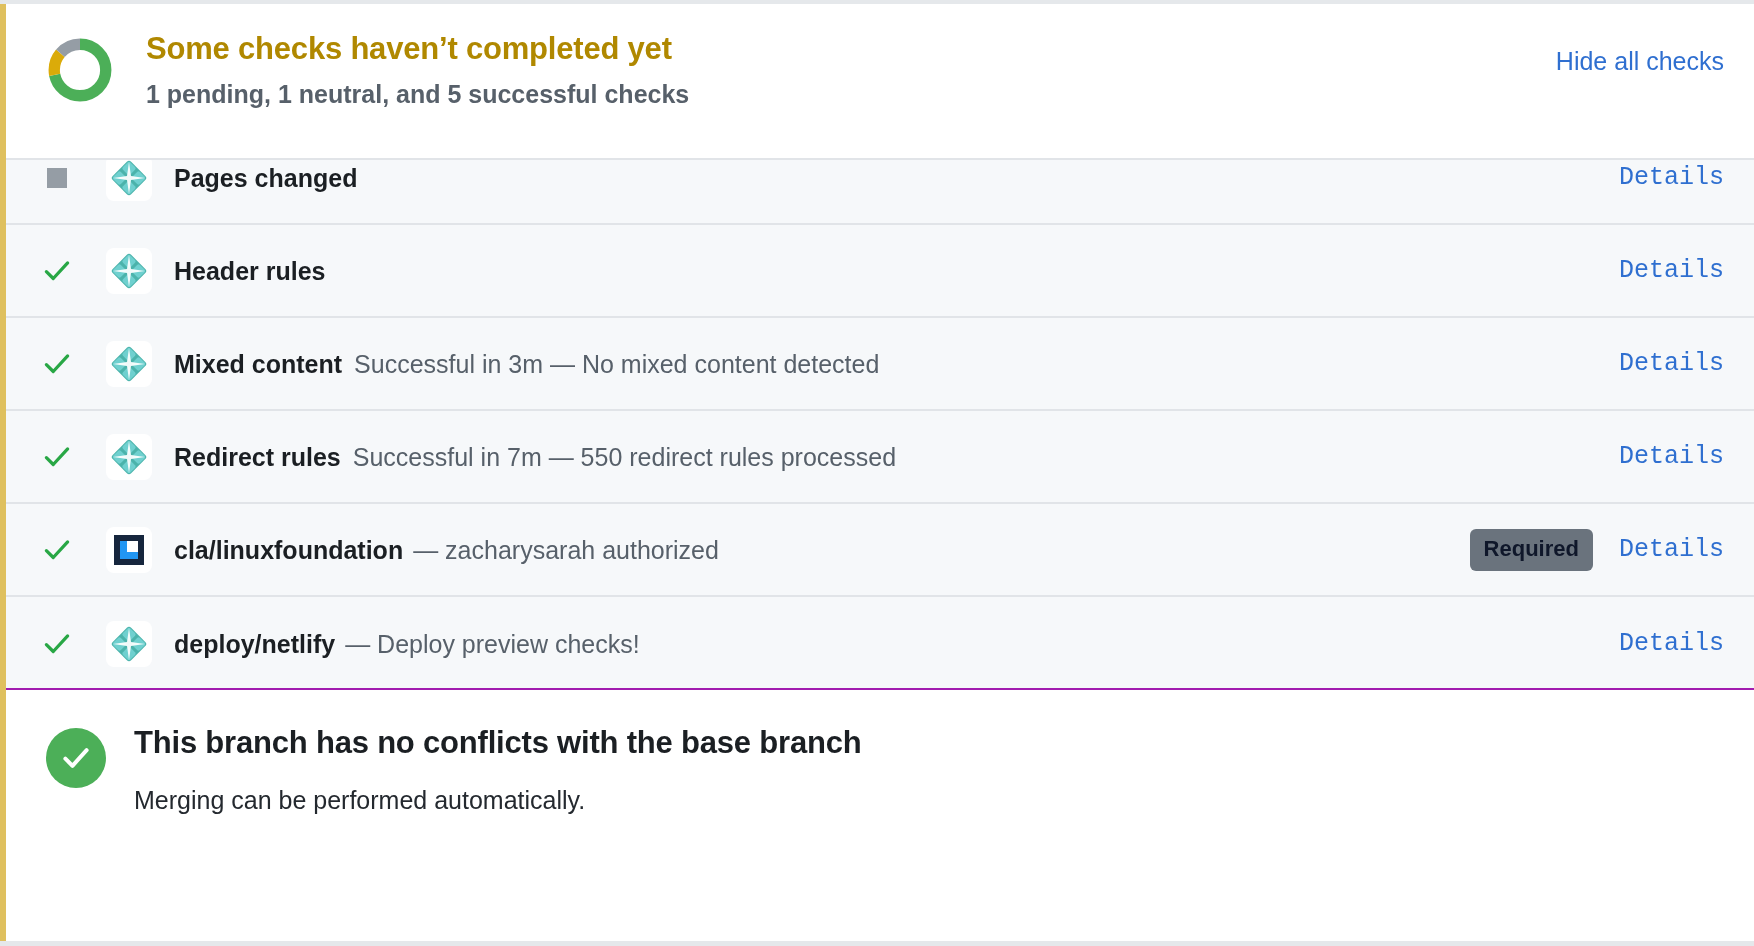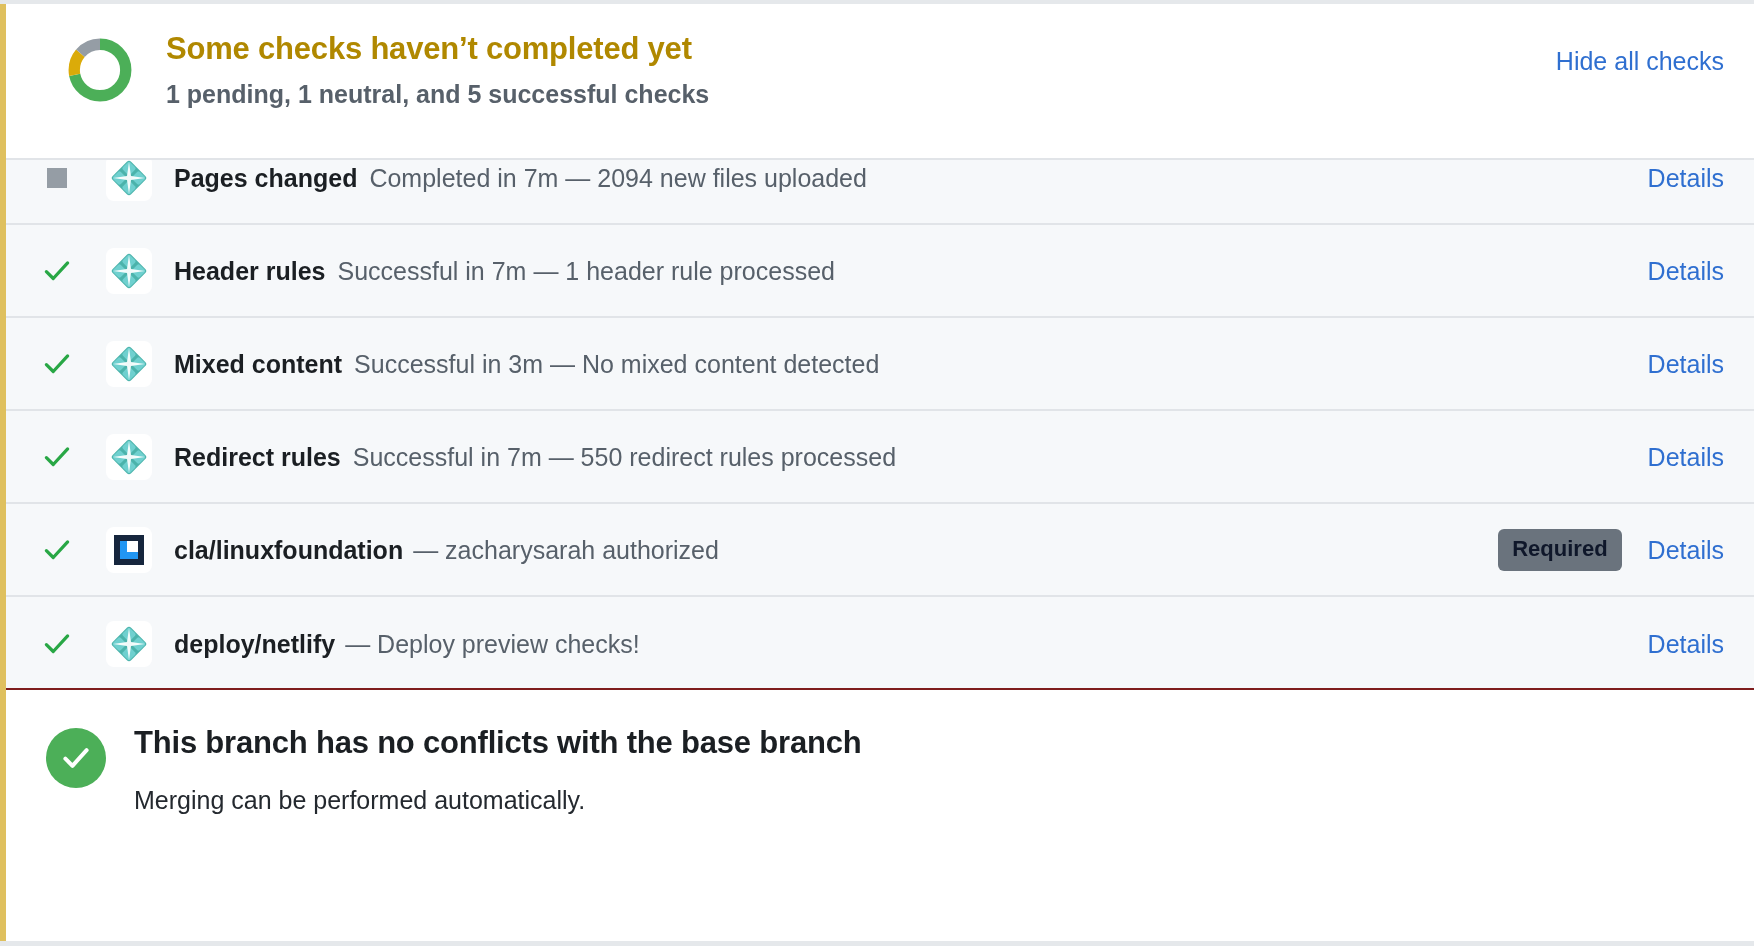--- a/index.html
+++ b/index.html
@@ -48,21 +48,21 @@
     background: #ffffff;
     box-sizing: border-box;
     display: flex;
     flex-direction: column;
   }
 
   
   .checks-header {
     position: relative;
     background: #ffffff;
-    padding: 26px 34px 22px 54px;
+    padding: 26px 34px 22px 34px;
     display: flex;
     align-items: flex-start;
     flex: 0 0 auto;
     height: 154px;
     box-sizing: border-box;
   }
 
   .donut {
     flex: 0 0 auto;
     width: 68px;
@@ -106,21 +106,21 @@
     text-decoration: none;
     cursor: pointer;
     white-space: nowrap;
   }
 
   
   .checks-list {
     flex: 0 0 auto;
     background: #f6f8fa;
     border-top: 2px solid #e1e4e8;
-    border-bottom: 2px solid #7f1d1d;
+    border-bottom: 2px solid #a21caf;
     overflow: hidden;
     
     height: 528px;
     position: relative;
   }
   .checks-scroll {
     position: absolute;
     left: 0; right: 0;
     top: -28px;           
     display: flex;
@@ -205,20 +205,21 @@
   }
 
   .details-link {
     flex: 0 0 auto;
     font-size: 25px;
     line-height: 30px;
     color: #2f6fd0;
     text-decoration: none;
     cursor: pointer;
     white-space: nowrap;
+    font-family: Liberation Mono, monospace;
   }
 
   
   .merge-status {
     flex: 1 1 auto;
     background: #ffffff;
     padding: 34px 34px 30px 34px;
     display: flex;
     align-items: flex-start;
     box-sizing: border-box;
@@ -303,21 +304,20 @@
                   <rect x="-12" y="-12" width="10.5" height="10.5" rx="2"></rect>
                   <rect x="1.5" y="-12" width="10.5" height="10.5" rx="2"></rect>
                   <rect x="-12" y="1.5" width="10.5" height="10.5" rx="2"></rect>
                   <rect x="1.5" y="1.5" width="10.5" height="10.5" rx="2"></rect>
                 </g>
               </g>
               <path d="M20 4 L22 18 L36 20 L22 22 L20 36 L18 22 L4 20 L18 18 Z" fill="#ffffff" opacity="0.92"></path>
             </svg>
           </span>
           <span class="check-name">Pages changed</span>
-          <span class="check-desc">Completed in 7m — 2094 new files uploaded</span>
           <span class="spacer"></span>
           <a class="details-link" href="#">Details</a>
         </div>
 
         <div class="check-row">
           <span class="status-icon">
             <svg class="check-svg" width="30" height="30" viewBox="0 0 24 24" fill="none" stroke="#28a745" stroke-width="2.6" stroke-linecap="round" stroke-linejoin="round">
               <path d="M3.5 12.5 L9 18 L20.5 5.5"></path>
             </svg>
           </span>
@@ -329,21 +329,20 @@
                   <rect x="-12" y="-12" width="10.5" height="10.5" rx="2"></rect>
                   <rect x="1.5" y="-12" width="10.5" height="10.5" rx="2"></rect>
                   <rect x="-12" y="1.5" width="10.5" height="10.5" rx="2"></rect>
                   <rect x="1.5" y="1.5" width="10.5" height="10.5" rx="2"></rect>
                 </g>
               </g>
               <path d="M20 4 L22 18 L36 20 L22 22 L20 36 L18 22 L4 20 L18 18 Z" fill="#ffffff" opacity="0.92"></path>
             </svg>
           </span>
           <span class="check-name">Header rules</span>
-          <span class="check-desc">Successful in 7m — 1 header rule processed</span>
           <span class="spacer"></span>
           <a class="details-link" href="#">Details</a>
         </div>
 
         <div class="check-row">
           <span class="status-icon">
             <svg class="check-svg" width="30" height="30" viewBox="0 0 24 24" fill="none" stroke="#28a745" stroke-width="2.6" stroke-linecap="round" stroke-linejoin="round">
               <path d="M3.5 12.5 L9 18 L20.5 5.5"></path>
             </svg>
           </span>

